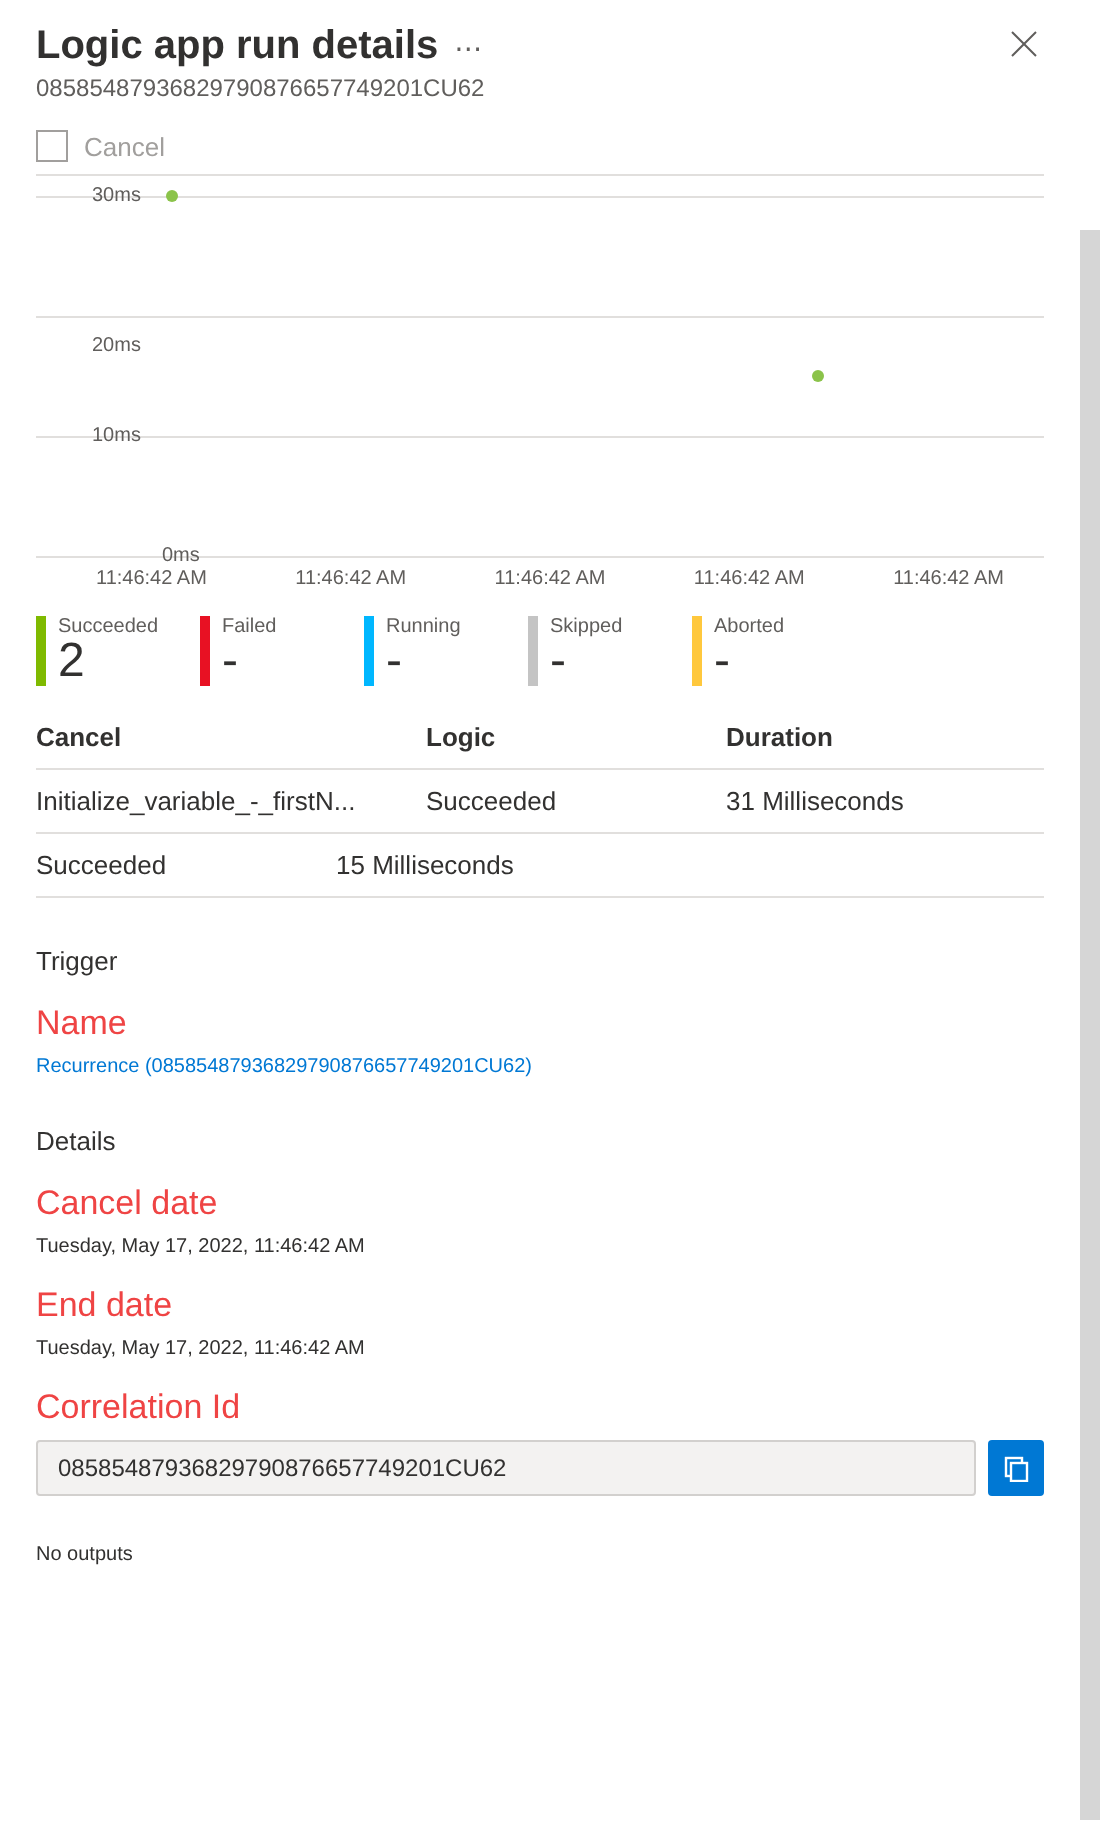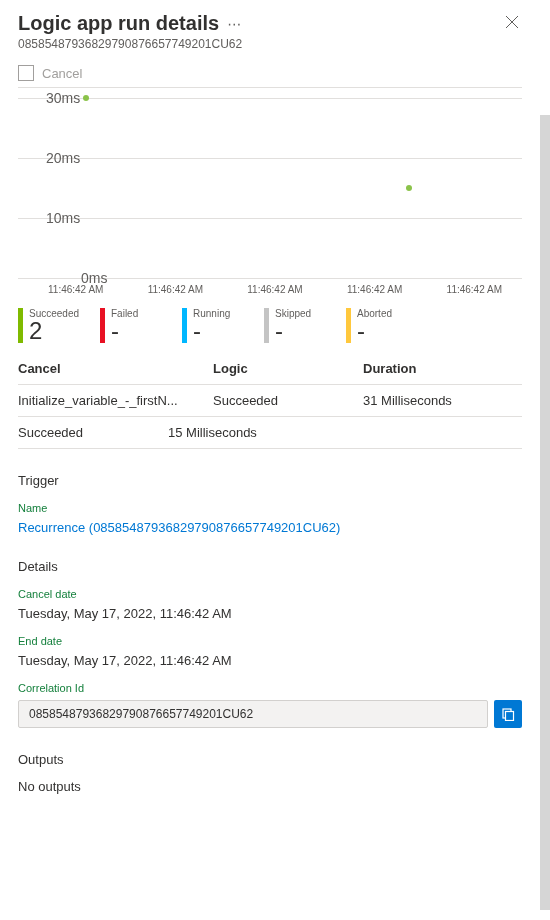--- a/index.html
+++ b/index.html
@@ -85,21 +85,21 @@
     .gridline {
       position: absolute;
       left: 0;
       right: 0;
       height: 1px;
       background: #e1dfdd;
     }
     .y-label {
       position: absolute;
       left: 28px;
-      font-size: 14px;
+      font-size: 10px;
       color: #605e5c;
       transform: translateY(-50%);
     }
     .dot {
       position: absolute;
       width: 6px;
       height: 6px;
       background: #8bc34a;
       border-radius: 50%;
     }
@@ -130,22 +130,22 @@
       padding: 8px 0;
       border-bottom: 1px solid #e1dfdd;
     }
     .table-header { font-weight: 600; font-size: 13px; }
     .table-row { font-size: 13px; }
     .col-action { flex: 0 0 195px; overflow: hidden; text-overflow: ellipsis; white-space: nowrap; }
     .col-status { flex: 0 0 150px; }
     .col-duration { flex: 1; }
     .section { margin-top: 24px; }
     .section-label { font-size: 13px; color: #323130; margin-bottom: 12px; }
-    .field-label { font-size: 11px; color: #15803d; margin-top: 14px; margin-bottom: 6px; }
-    .field-value { font-size: 13px; color: #323130; }
+    .field-label { font-size: 17px; color: #ef4444; margin-top: 14px; margin-bottom: 6px; }
+    .field-value { font-size: 10px; color: #323130; }
     .link { color: #0078d4; cursor: pointer; }
     .correlation-row { display: flex; gap: 6px; align-items: center; margin-top: 4px; }
     .correlation-box {
       flex: 1;
       background: #f3f2f1;
       border: 1px solid #d2d0ce;
       padding: 6px 10px;
       font-size: 12px;
       border-radius: 2px;
     }
@@ -184,21 +184,21 @@
     <span>Cancel</span>
   </div>
 
   <div class="divider"></div>
 
   <div class="chart">
     <div class="chart-grid" id="chart-grid">
         <div class="gridline" style="top: 0px;"></div>
         <div class="y-label" style="top: 0px;">30ms</div>
         <div class="gridline" style="top: 60px;"></div>
-        <div class="y-label" style="top: 60px;">20ms</div>
+        <div class="y-label" style="top: 75px;">20ms</div>
         <div class="gridline" style="top: 120px;"></div>
         <div class="y-label" style="top: 120px;">10ms</div>
         <div class="gridline" style="top: 180px;"></div>
         <div class="y-label" style="top: 180px; padding-left: 35px;">0ms</div>
         <div class="dot" style="left: 65px; top: -3px;"></div>
         <div class="dot" style="left: 387.5px; top: 87px;"></div>
       </div>
     <div class="x-labels" id="x-labels">
         <span>11:46:42 AM</span>
         <span>11:46:42 AM</span>
@@ -283,18 +283,17 @@
       <div class="copy-btn">
         <svg width="14" height="14" viewBox="0 0 14 14">
             <rect x="2" y="2" width="8" height="9" fill="none" stroke="#fff" stroke-width="1.2"></rect>
             <rect x="4.5" y="4.5" width="8" height="9" fill="#0078d4" stroke="#fff" stroke-width="1.2"></rect>
           </svg>
       </div>
     </div>
   </div>
 
   <div class="section">
-    <div class="section-label">Outputs</div>
     <div class="field-value">No outputs</div>
   </div>
 </div>
 
 <div class="scrollbar"></div>
 
 </body></html>

